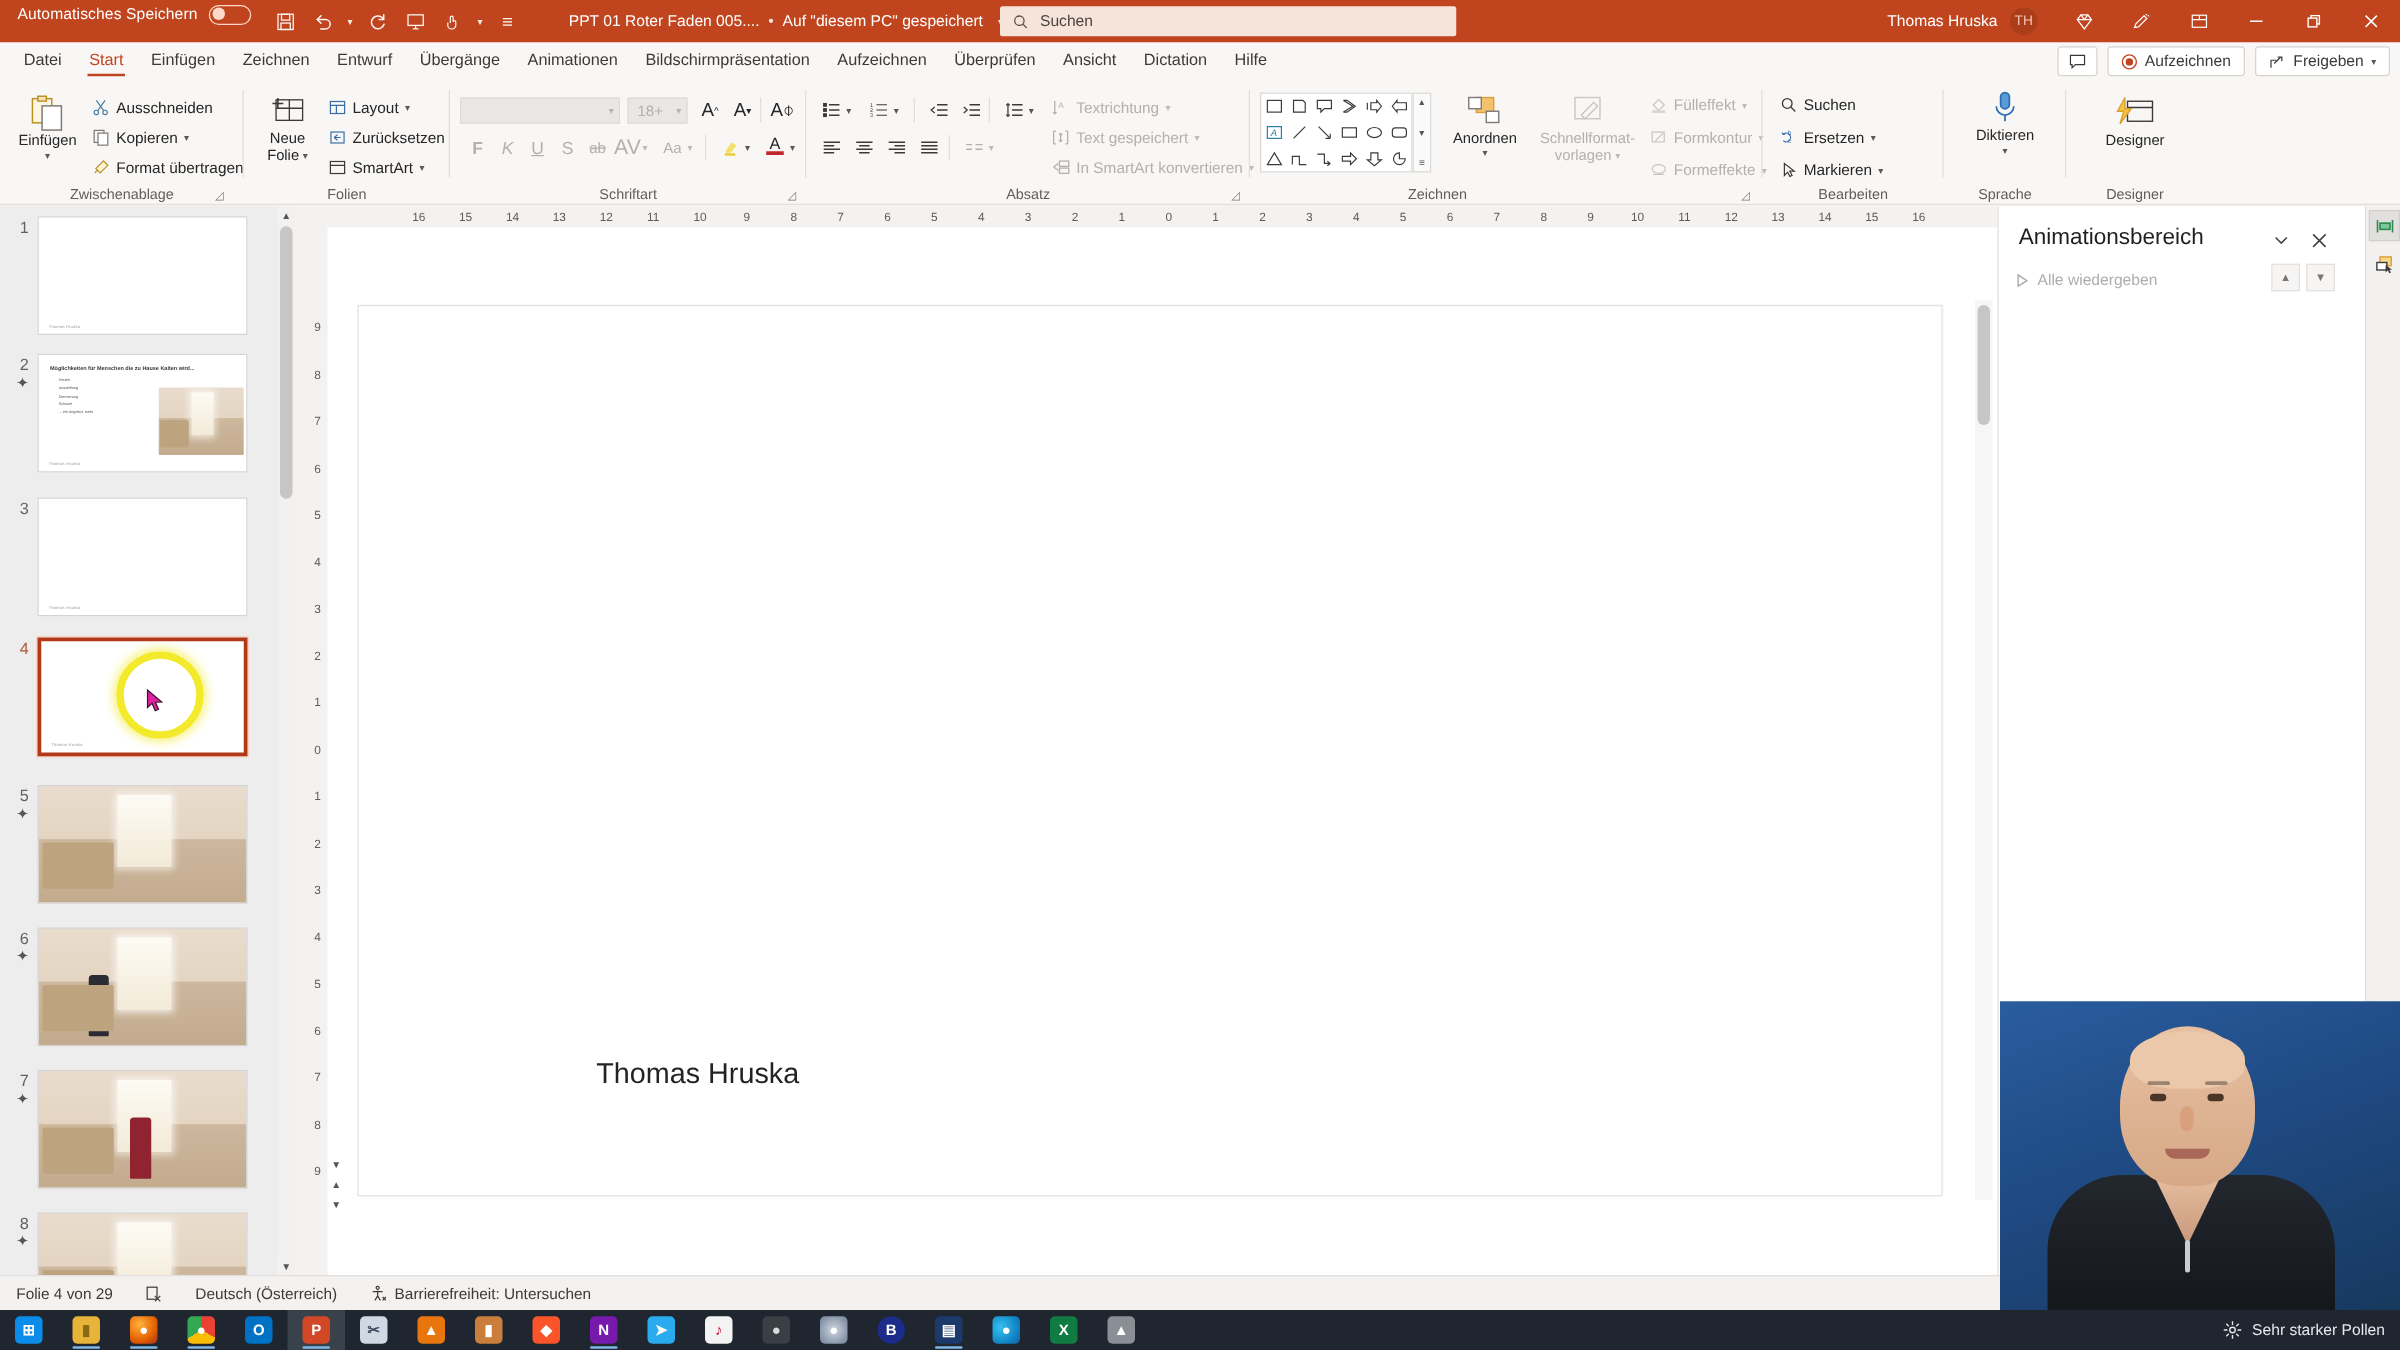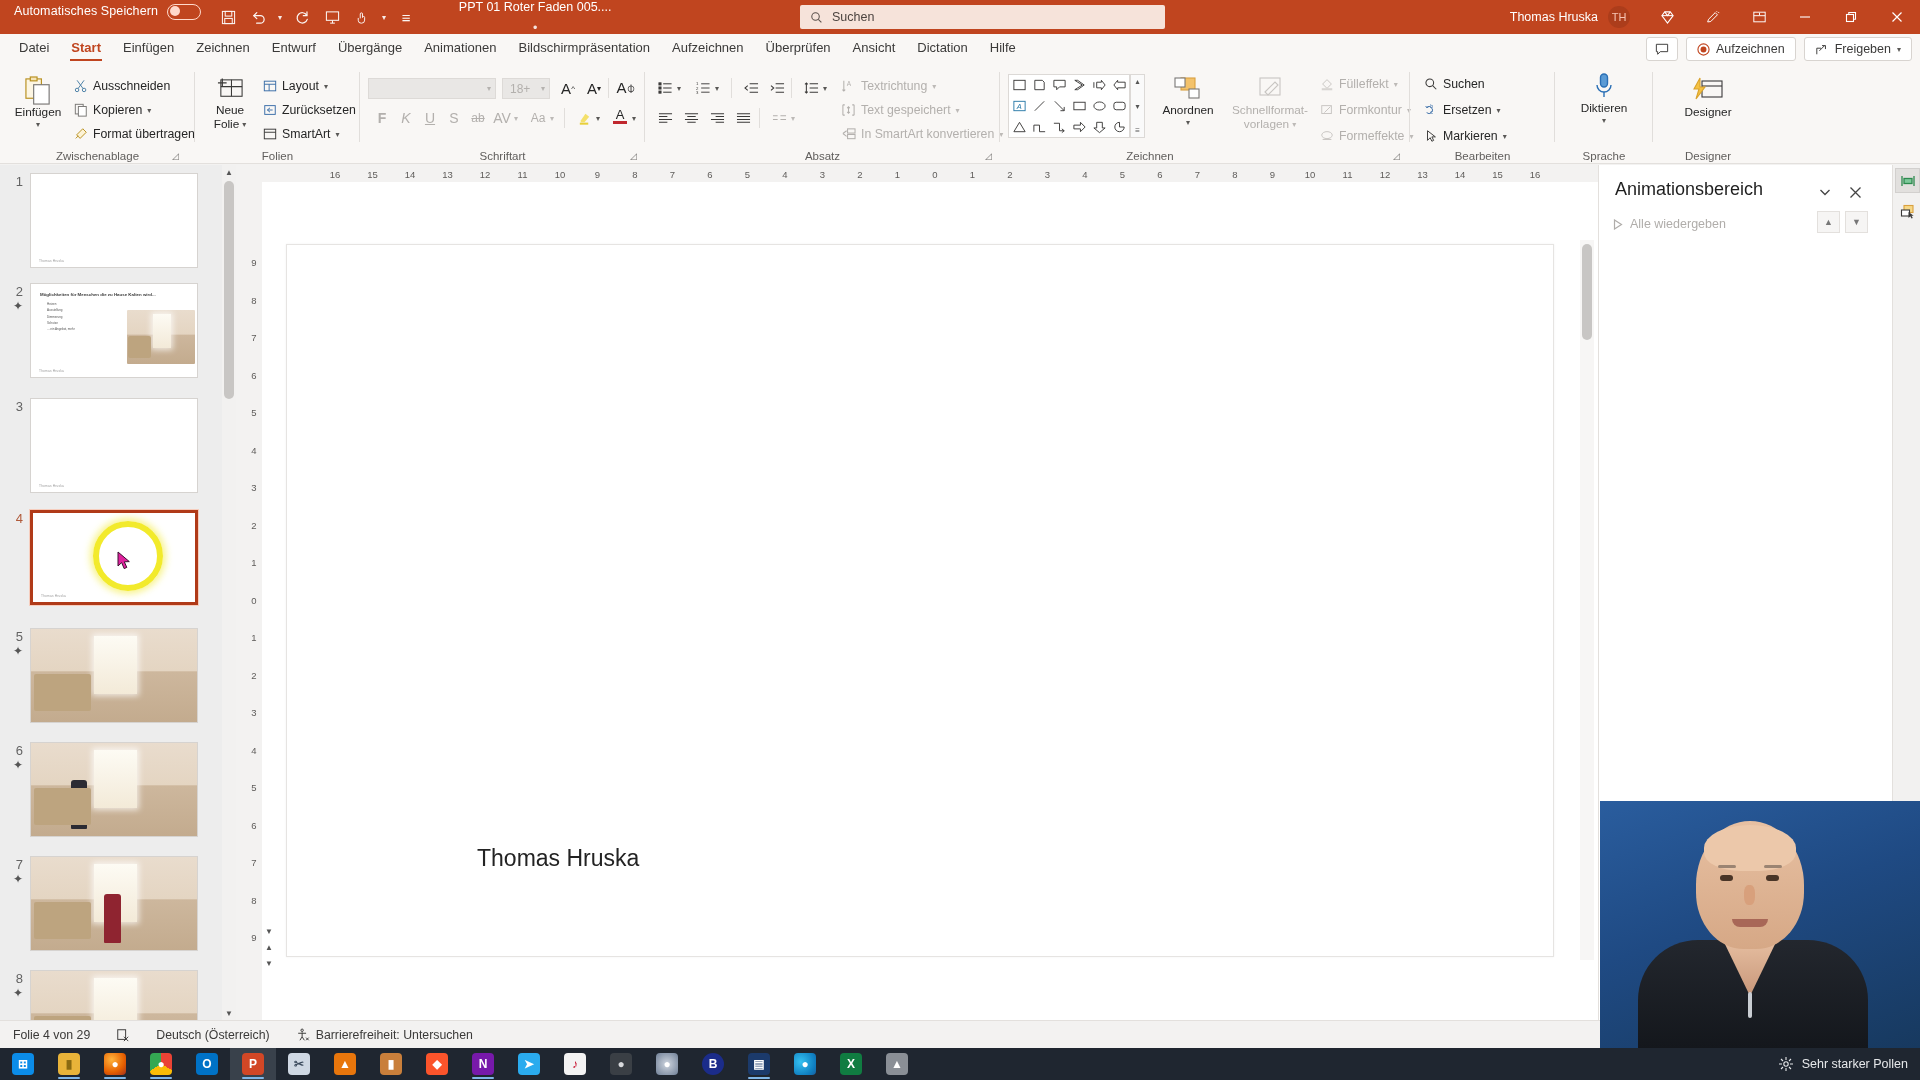--- a/index.html
+++ b/index.html
@@ -29,21 +29,21 @@
     background:#ffd9cb;
   }
   .tbicon {
     width:30px; height:26px; display:flex; align-items:center; justify-content:center;
     color:#fff; opacity:.95; font-size:15px;
   }
   .tbicon svg { display:block; }
   .tb-caret { font-size:8px; width:14px; display:flex; align-items:center; justify-content:center; opacity:.9;}
   .doc-title {
     position:absolute; left:455px; top:0; height:34px; display:flex; align-items:center;
-    font-size:12.5px; color:#fff; gap:7px; white-space:nowrap;flex-direction:column;
+    font-size:12.5px; color:#fff; gap:7px; white-space:nowrap;
   }
   .doc-title .dot { opacity:.85; }
   .search-box {
     position:absolute; left:800px; top:5px; width:365px; height:24px;
     background:#f6e3da; border-radius:2px; display:flex; align-items:center;
     padding-left:10px; gap:9px; color:#4c4440; font-size:12.5px;
   }
   .tb-right {
     position:absolute; right:0; top:0; height:34px; display:flex; align-items:center;
     gap:0px; padding-right:0px;
@@ -57,21 +57,21 @@
 
   
   .tabsbar {
     position:absolute; left:0; top:34px; width:1920px; height:30px;
     background:#f9f7f5; display:flex; align-items:center;
   }
   .tab {
     font-size:13px; color:#3b3a39; padding:3px 11px 6px 11px; white-space:nowrap;
     position:relative; cursor:default;
   }
-  .tab.active { color:#c0451f; font-weight:700; }
+  .tab.active { color:#c0451f; font-weight:400; }
   .tab.active:after {
     content:""; position:absolute; left:10px; right:10px; bottom:0px; height:2.5px; background:#c0451f;
   }
   .tabs-right {
     position:absolute; right:8px; top:3px; display:flex; align-items:center; gap:8px;
   }
   .pillbtn {
     height:24px; border:1px solid #d8d4d0; background:#fff; border-radius:3px;
     display:flex; align-items:center; gap:6px; padding:0 10px; font-size:12.5px; color:#3b3a39;
   }
@@ -529,21 +529,21 @@
       <div class="fbtn" style="left:196px;top:12px;font-size:15px">A<sup style="font-size:8px">^</sup></div>
       <div class="fbtn" style="left:222px;top:12px;font-size:15px">A<sub style="font-size:8px">▾</sub></div>
       <div class="vsep" style="left:248px;top:14px;height:20px"></div>
       <div class="fbtn" style="left:254px;top:12px;font-size:15px">A⌽</div>
 
       <div class="fbtn dis" style="left:10px;top:42px;font-weight:bold">F</div>
       <div class="fbtn dis" style="left:34px;top:42px;font-style:italic">K</div>
       <div class="fbtn dis" style="left:58px;top:42px;text-decoration:underline">U</div>
       <div class="fbtn dis" style="left:82px;top:42px">S</div>
       <div class="fbtn dis" style="left:106px;top:42px;font-size:12px;text-decoration:line-through">ab</div>
-      <div class="fbtn dis" style="left:130px;top:42px;font-size:14px">AV</div>
+      <div class="fbtn dis" style="left:130px;top:42px;font-size:17px">AV</div>
       <div class="caret dis" style="position:absolute;left:154px;top:50px">▾</div>
       <div class="fbtn dis" style="left:166px;top:42px;font-size:12px">Aa</div>
       <div class="caret dis" style="position:absolute;left:190px;top:50px">▾</div>
       <div class="vsep" style="left:204px;top:44px;height:20px"></div>
       <div class="fbtn" style="left:212px;top:42px">
         <svg width="15" height="15" viewBox="0 0 16 16" fill="none" stroke="#7a7876" stroke-width="1.1">
           <path d="M4 10 L9 3 L13 6 L8 12 H4 Z" fill="#f4e06a" stroke="none"></path>
             <path d="M3 13.5 H12" stroke="#e8cf3a" stroke-width="2.2"></path>
         </svg>
       </div>

